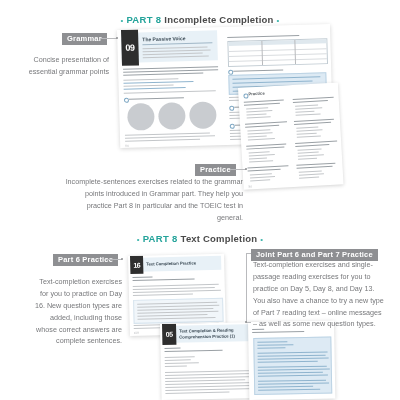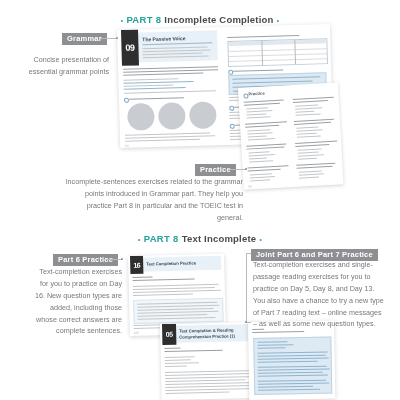--- a/index.html
+++ b/index.html
@@ -297,21 +297,21 @@
 <div class="hline" style="left:101px; top:38px; width:16px;"></div>
 <div class="tick-dot" style="left:116px; top:37px;"></div>
 <div class="callout-text right" style="left:14px; top:45px; width:95px;margin-top:9px;">Concise presentation of essential grammar points</div>
 
 <div class="badge" style="left:195px; top:164px;">Practice</div>
 <div class="hline" style="left:230px; top:169px; width:16px;"></div>
 <div class="tick-dot" style="left:245px; top:168px;"></div>
 <div class="callout-text right" style="left:63px; top:176px; width:180px;">Incomplete-sentences exercises related to the grammar points introduced in Grammar part. They help you practice Part 8 in particular and the TOEIC test in general.</div>
 
 <div class="part-header" style="top:233px;">
-  <span class="dot">•</span><span class="part-label">PART 8</span><span class="part-title">Text Incomplete</span><span class="dot">•</span>
+  <span class="dot">•</span><span class="part-label">PART 8</span><span class="part-title">Text Completion</span><span class="dot">•</span>
 </div>
 
 <div class="page" style="left:128px; top:256px; width:96px; height:80px; transform:rotate(-1.4deg); transform-origin:0 0;">
   <div class="page-inner">
     <div class="pg-hero" style="left:3px; top:2px; width:90px; height:14px;"></div>
     <div class="pg-chapnum" style="left:2px; top:0px; width:13px; height:18px; font-size:7px;">16</div>
     <div class="pg-title" style="left:18px; top:6px; width:70px; font-size:4.2px;">Text Completion Practice</div>
 
     <div class="tl dk" style="left:4px; top:21px; width:20px;"></div>
     <div class="tl dk" style="left:4px; top:24px; width:62px;"></div>
@@ -382,20 +382,20 @@
       <div class="tl bl" style="left:3px; top:45px; width:71px;"></div>
       <div class="tl bl" style="left:3px; top:48px; width:55px;"></div>
       <div class="tl bl" style="left:3px; top:51px; width:62px;"></div>
     </div>
   </div>
 </div>
 
 <div class="badge" style="left:53px; top:254px;">Part 6 Practice</div>
 <div class="hline" style="left:106px; top:259px; width:16px;"></div>
 <div class="tick-dot" style="left:121px; top:258px;"></div>
-<div class="callout-text right" style="left:30px; top:266px; width:92px;">Text-completion exercises for you to practice on Day 16. New question types are added, including those whose correct answers are complete sentences.</div>
+<div class="callout-text right" style="left:30px; top:276px; width:92px;">Text-completion exercises for you to practice on Day 16. New question types are added, including those whose correct answers are complete sentences.</div>
 
 <div class="badge" style="left:251px; top:249px;">Joint Part 6 and Part 7 Practice</div>
 <div class="vline" style="left:246px; top:253px; height:70px;"></div>
 <div class="hline" style="left:246px; top:253px; width:5px;"></div>
 <div class="hline" style="left:246px; top:322px; width:5px;"></div>
 <div class="tick-dot" style="left:245px; top:321px;"></div>
 <div class="callout-text left" style="left:253px; top:259px; width:132px;">Text-completion exercises and single-passage reading exercises for you to practice on Day 5, Day 8, and Day 13. You also have a chance to try a new type of Part 7 reading text – online messages – as well as some new question types.</div>
 
 </body></html>

